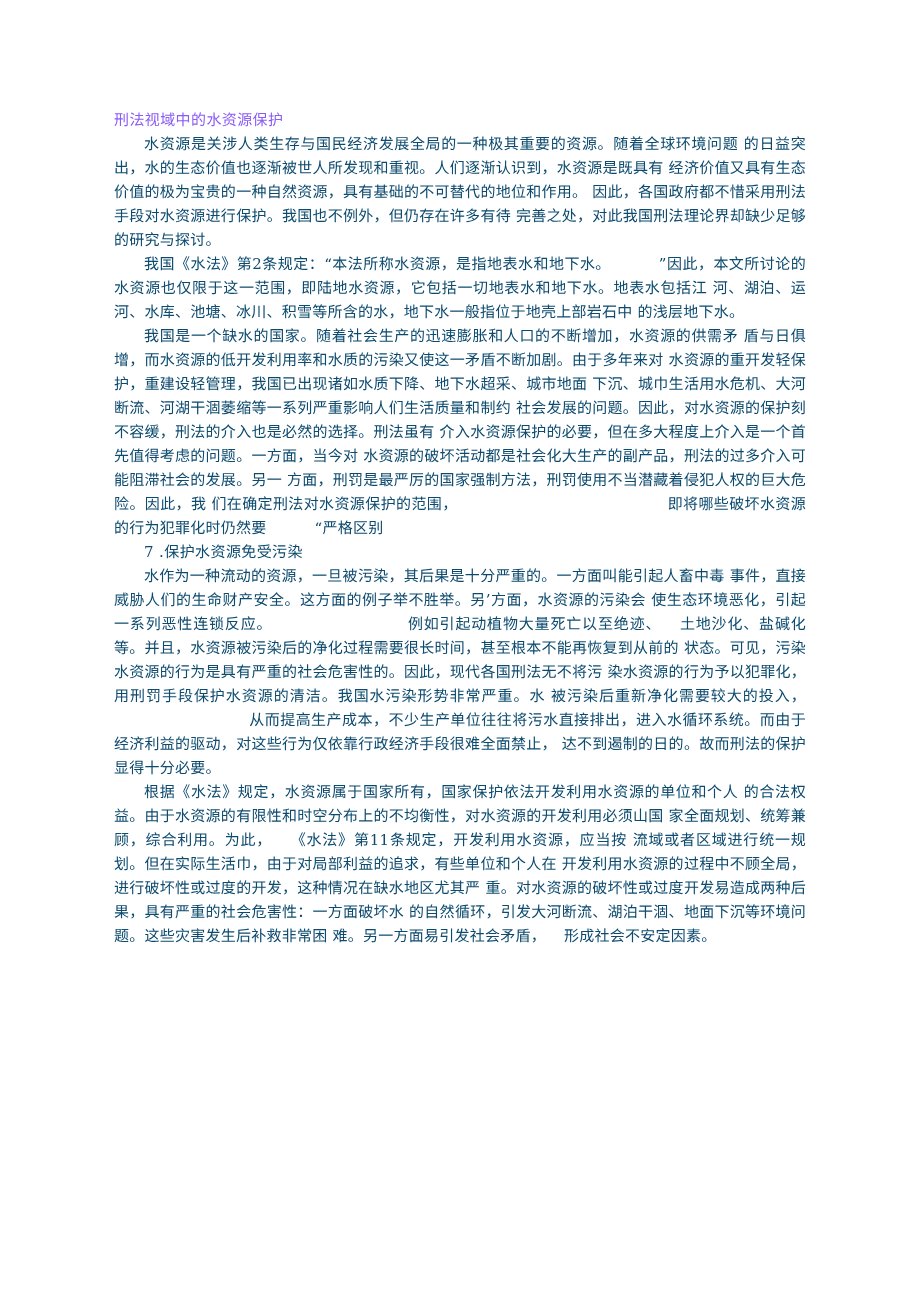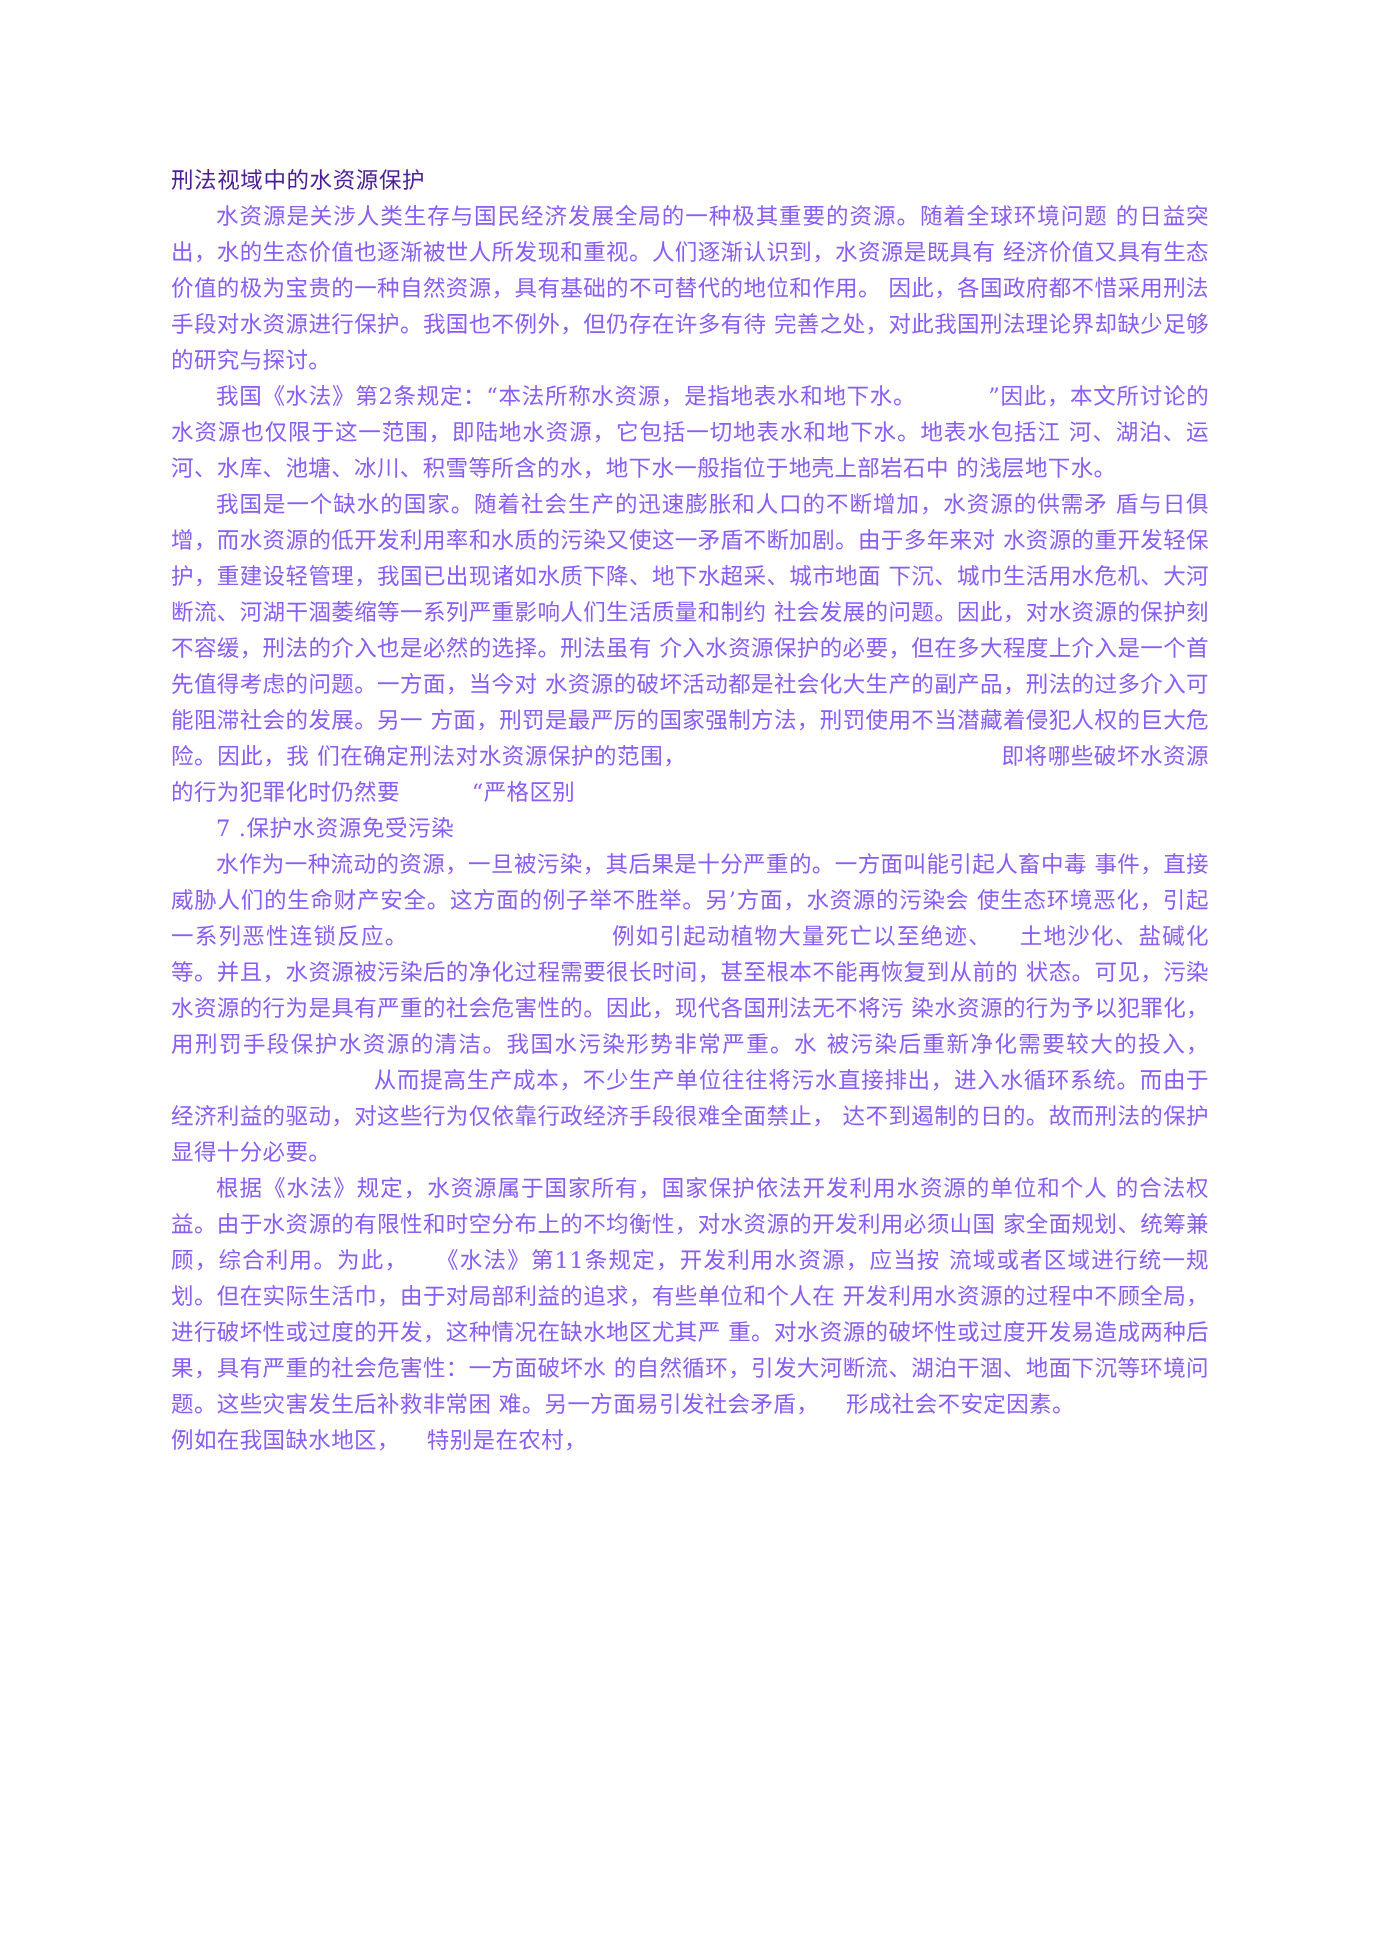--- a/index.html
+++ b/index.html
@@ -26,33 +26,33 @@
     left: 114px;
     top: 108px;
     width: 692px;
   }
   .doc-title {
     font-size: 15px;
     line-height: 24px;
     letter-spacing: 0.4px;
     margin: 0 0 0 0;
     font-weight: normal;
-    color: #4c1d95;
+    color: #8b5cf6;
     white-space: pre-wrap;
   }
   .para {
     font-size: 15px;
     line-height: 24px;
     letter-spacing: 0.25px;
     margin: 0;
     text-align: justify;
     text-justify: inter-character;
     white-space: pre-wrap;
     word-break: break-all;
-    color: #8b5cf6;
+    color: #0c4a6e;
   }
   .para.indent {
     text-indent: 2em;
   }
   .para.heading {
     text-indent: 2em;
     letter-spacing: 0.4px;
   }
   .para.noindent {
     text-indent: 0;
@@ -87,16 +87,15 @@
     <p class="para indent nostretch"><span>我国是一个缺水的国家。随着社会生产的迅速膨胀和人口的不断增加，水资源的供需矛 盾与日俱增，而水资源的低开发利用率和水质的污染又使这一矛盾不断加剧。由于多年来对 水资源的重开发轻保护，重建设轻管理，我国已出现诸如水质下降、地下水超采、城市地面 下沉、城巾生活用水危机、大河断流、河湖干涸萎缩等一系列严重影响人们生活质量和制约 社会发展的问题。因此，对水资源的保护刻不容缓，刑法的介入也是必然的选择。刑法虽有 介入水资源保护的必要，但在多大程度上介入是一个首先值得考虑的问题。一方面，当今对 水资源的破坏活动都是社会化大生产的副产品，刑法的过多介入可能阻滞社会的发展。另一 方面，刑罚是最严厉的国家强制方法，刑罚使用不当潜藏着侵犯人权的巨大危险。因此，我 们在确定刑法对水资源保护的范围，</span><span class="gap-xl"></span><span>即将哪些破坏水资源的行为犯罪化时仍然要</span><span class="gap-md"></span><span>“严格区别</span></p>
 
 
     <p class="para heading nostretch">7 .保护水资源免受污染</p>
 
     <p class="para indent nostretch"><span>水作为一种流动的资源，一旦被污染，其后果是十分严重的。一方面叫能引起人畜中毒 事件，直接威胁人们的生命财产安全。这方面的例子举不胜举。另’方面，水资源的污染会 使生态环境恶化，引起一系列恶性连锁反应。</span><span class="gap-lg"></span><span>例如引起动植物大量死亡以至绝迹、</span><span class="gap-sm"></span><span>土地沙化、盐碱化等。并且，水资源被污染后的净化过程需要很长时间，甚至根本不能再恢复到从前的 状态。可见，污染水资源的行为是具有严重的社会危害性的。因此，现代各国刑法无不将污 染水资源的行为予以犯罪化，用刑罚手段保护水资源的清洁。我国水污染形势非常严重。水 被污染后重新净化需要较大的投入，</span><span class="gap-lg"></span><span>从而提高生产成本，不少生产单位往往将污水直接排出，</span><span>进入水循环系统。而由于经济利益的驱动，对这些行为仅依靠行政经济手段很难全面禁止， 达不到遏制的日的。故而刑法的保护显得十分必要。</span></p>
 
 
     <p class="para indent nostretch"><span>根据《水法》规定，水资源属于国家所有，国家保护依法开发利用水资源的单位和个人 的合法权益。由于水资源的有限性和时空分布上的不均衡性，对水资源的开发利用必须山国 家全面规划、统筹兼顾，综合利用。为此，</span><span class="gap-sm"></span><span>《水法》第11条规定，开发利用水资源，应当按 流域或者区域进行统一规划。但在实际生活巾，由于对局部利益的追求，有些单位和个人在 开发利用水资源的过程中不顾全局，进行破坏性或过度的开发，这种情况在缺水地区尤其严 重。对水资源的破坏性或过度开发易造成两种后果，具有严重的社会危害性：一方面破坏水 的自然循环，引发大河断流、湖泊干涸、地面下沉等环境问题。这些灾害发生后补救非常困 难。另一方面易引发社会矛盾，</span><span class="gap-sm"></span><span>形成社会不安定因素。</span></p>
 
-    <p class="para noindent nostretch"><span>例如在我国缺水地区，</span><span class="gap-sm"></span><span>特别是在农村，</span></p>
 
   </div>
 </div>
 
 </body></html>

